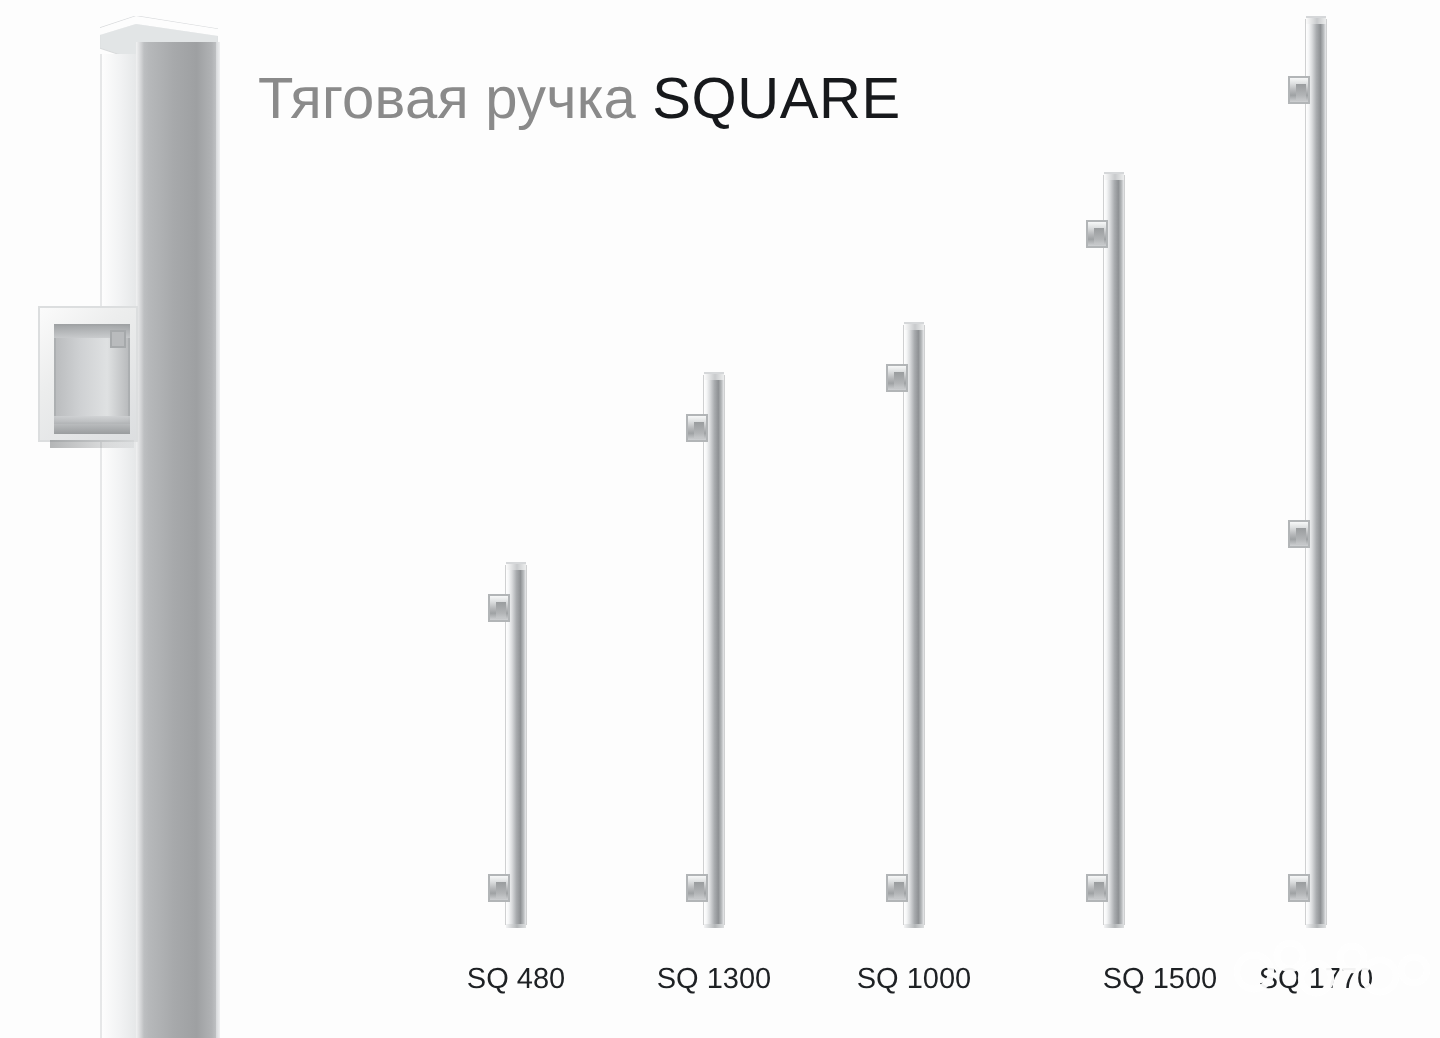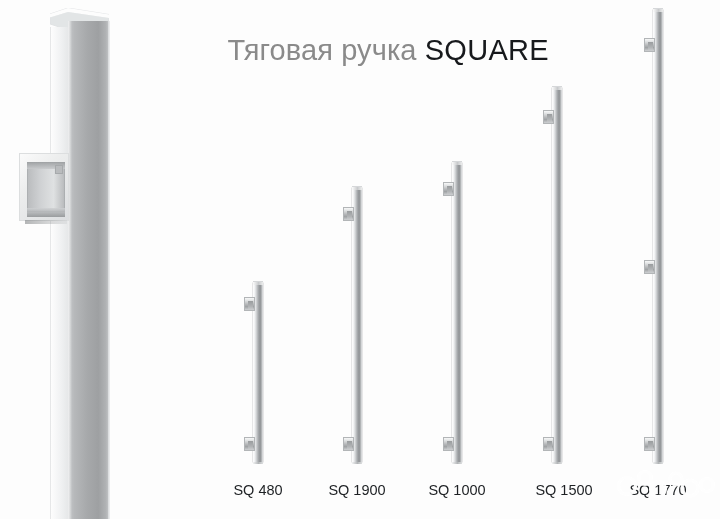--- a/index.html
+++ b/index.html
@@ -22,21 +22,20 @@
     position: absolute;
     left: 129px;
     top: 33px;
     width: 420px;
   }
   #product-title {
     font-size: 29px;
     line-height: 34px;
     letter-spacing: 0.1px;
     white-space: nowrap;
-    text-align: right;
   }
   #product-title .t-gray {
     color: #8a8a8a;
     font-weight: 400;
   }
   #product-title .t-dark {
     color: #17191c;
     font-weight: 400;
     letter-spacing: 0.3px;
   }
@@ -300,37 +299,37 @@
         <div class="bracket" style="top: 154px;"></div>
       </div>
       <div class="caption" style="left: 258px;">SQ 480</div>
       <div class="handle" style="left: 352px; top: 188px; width: 10px; height: 274px;">
         <div class="bar"></div>
         <div class="bar-cap-top"></div>
         <div class="bar-cap-bottom"></div>
         <div class="bracket" style="top: 19px;"></div>
         <div class="bracket" style="top: 249px;"></div>
       </div>
-      <div class="caption" style="left: 357px;">SQ 1900</div>
+      <div class="caption" style="left: 357px;">SQ 1300</div>
       <div class="handle" style="left: 452px; top: 163px; width: 10px; height: 299px;">
         <div class="bar"></div>
         <div class="bar-cap-top"></div>
         <div class="bar-cap-bottom"></div>
         <div class="bracket" style="top: 19px;"></div>
         <div class="bracket" style="top: 274px;"></div>
       </div>
       <div class="caption" style="left: 457px;">SQ 1000</div>
       <div class="handle" style="left: 552px; top: 88px; width: 10px; height: 374px;">
         <div class="bar"></div>
         <div class="bar-cap-top"></div>
         <div class="bar-cap-bottom"></div>
         <div class="bracket" style="top: 22px;"></div>
         <div class="bracket" style="top: 349px;"></div>
       </div>
-      <div class="caption" style="left: 564px;">SQ 1500</div>
+      <div class="caption" style="left: 580px;">SQ 1500</div>
       <div class="handle" style="left: 653px; top: 10px; width: 10px; height: 452px;">
         <div class="bar"></div>
         <div class="bar-cap-top"></div>
         <div class="bar-cap-bottom"></div>
         <div class="bracket" style="top: 28px;"></div>
         <div class="bracket" style="top: 250px;"></div>
         <div class="bracket" style="top: 427px;"></div>
       </div>
       <div class="caption" style="left: 658px;">SQ 1770</div>
     </div>

